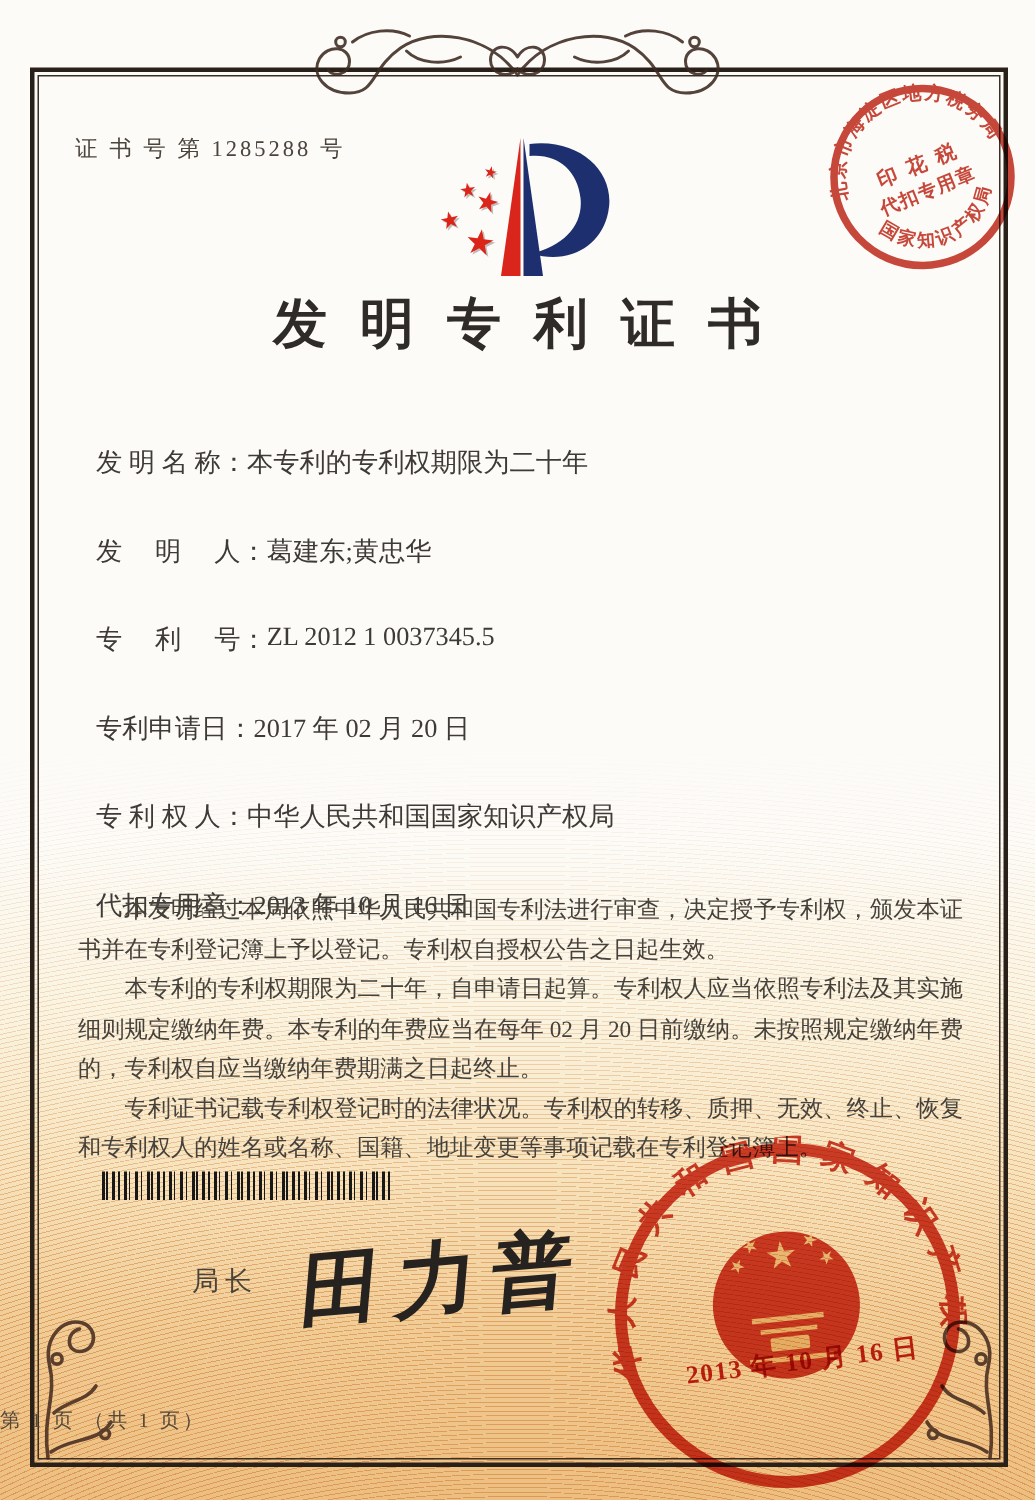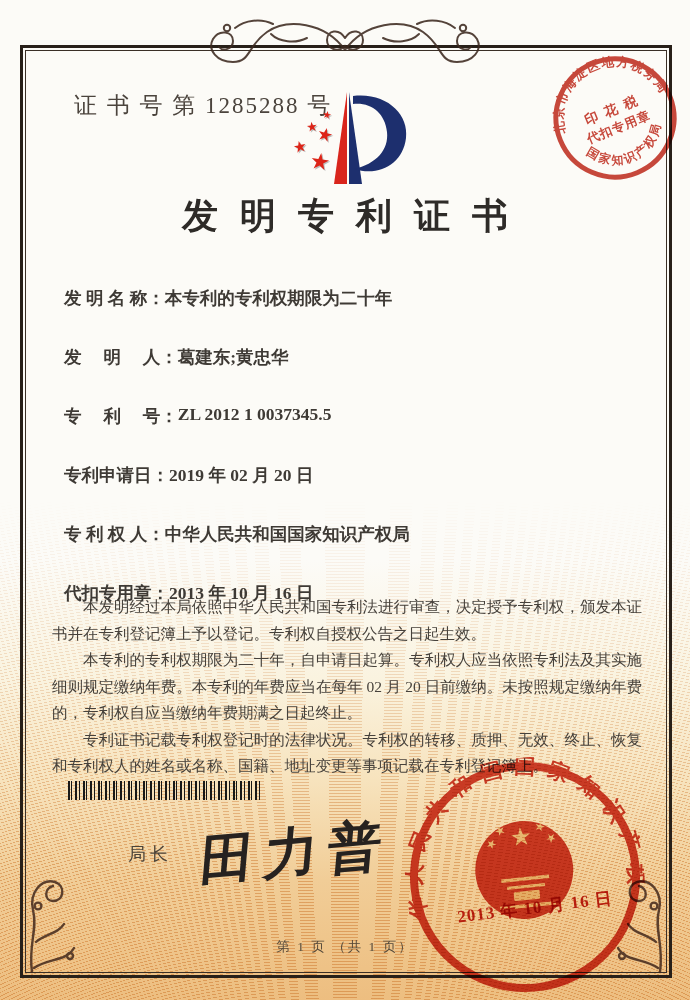--- a/index.html
+++ b/index.html
@@ -22,28 +22,28 @@
   }
   
   .frame{position:absolute;left:20px;right:18px;top:45px;bottom:22px;border:3px solid #282019;z-index:1;}
   .frame-inner{position:absolute;inset:2px;border:1px solid #3a2f26;}
   .flourish-top{position:absolute;left:175px;top:8px;z-index:2;}
   .corner{position:absolute;z-index:2;}
   .corner-l{left:24px;bottom:24px;}
   .corner-r{right:22px;bottom:24px;transform:scaleX(-1);}
 
   .cert-number{position:absolute;left:50px;top:90px;z-index:2;
-    font-size:23px;letter-spacing:2px;color:#4b443d;margin-left:24px;}
+    font-size:15px;letter-spacing:2px;color:#4b443d;}
 
   .logo{position:absolute;left:272px;top:82px;z-index:2;}
 
   .title{position:absolute;left:0;right:0;top:192px;z-index:2;text-align:center;
     font-size:36px;font-weight:bold;color:#2e2b28;letter-spacing:22px;text-indent:22px;}
 
-  .fields{position:absolute;left:64px;top:286px;right:50px;z-index:2;font-weight:bold;}
+  .fields{position:absolute;left:64px;top:296px;right:50px;z-index:2;}
   .field{display:flex;margin-bottom:35px;font-size:17.5px;color:#3e3a35;}
   .flabel{flex:0 0 auto;white-space:pre;}
   .fvalue{white-space:pre;}
 
   .paras{position:absolute;left:52px;top:594px;width:590px;z-index:2;
     font-size:15.5px;line-height:26.5px;color:#46413b;text-align:justify;font-family:Liberation Serif, serif;}
   .paras p{margin:0;text-indent:2em;}
 
   .barcode{position:absolute;left:68px;top:781px;width:194px;height:19px;z-index:2;
     background:repeating-linear-gradient(90deg,
@@ -51,21 +51,21 @@
       #181818 3px 4px, transparent 4px 7px,
       #181818 7px 9px, transparent 9px 11px,
       #181818 11px 12px, transparent 12px 15px);
   }
 
   .sig-row{position:absolute;left:128px;top:826px;z-index:2;display:flex;align-items:flex-end;}
   .sig-role{font-size:18px;color:#4a433a;letter-spacing:4px;margin-bottom:14px;}
   .sig-name{font-size:54px;font-weight:bold;color:#262220;margin-left:28px;
     transform:rotate(-5deg) skewX(-10deg);letter-spacing:10px;line-height:1;}
 
-  .footer{position:absolute;left:0;right:0;top:938px;z-index:2;text-align:center;
+  .footer{position:absolute;left:0;right:0;top:938px;z-index:2;
     font-size:13.5px;color:#55493a;letter-spacing:2px;}
 
   
   .tax-stamp{position:absolute;left:549px;top:52px;z-index:3;
     transform:rotate(-22deg);opacity:.92;mix-blend-mode:multiply;}
   .office-seal{position:absolute;left:406px;top:758px;z-index:3;
     transform:rotate(-6deg);opacity:.93;mix-blend-mode:multiply;}
   .seal-date{position:absolute;left:416px;top:896px;width:238px;z-index:4;
     text-align:center;font-size:17px;font-weight:bold;color:#c5271a;
     letter-spacing:1px;transform:rotate(-7deg);mix-blend-mode:multiply;}
@@ -151,21 +151,21 @@
     <div class="field">
       <span class="flabel">发　 明　 人：</span>
       <span class="fvalue">葛建东;黄忠华</span>
     </div>
     <div class="field">
       <span class="flabel">专　 利　 号：</span>
       <span class="fvalue">ZL 2012 1 0037345.5</span>
     </div>
     <div class="field">
       <span class="flabel">专利申请日：</span>
-      <span class="fvalue">2019 年 02 月 20 日</span>
+      <span class="fvalue">2017 年 02 月 20 日</span>
     </div>
     <div class="field">
       <span class="flabel">专 利 权 人：</span>
       <span class="fvalue">中华人民共和国国家知识产权局</span>
     </div>
     <div class="field">
       <span class="flabel">代扣专用章：</span>
       <span class="fvalue">2013 年 10 月 16 日</span>
     </div>
   </div>

